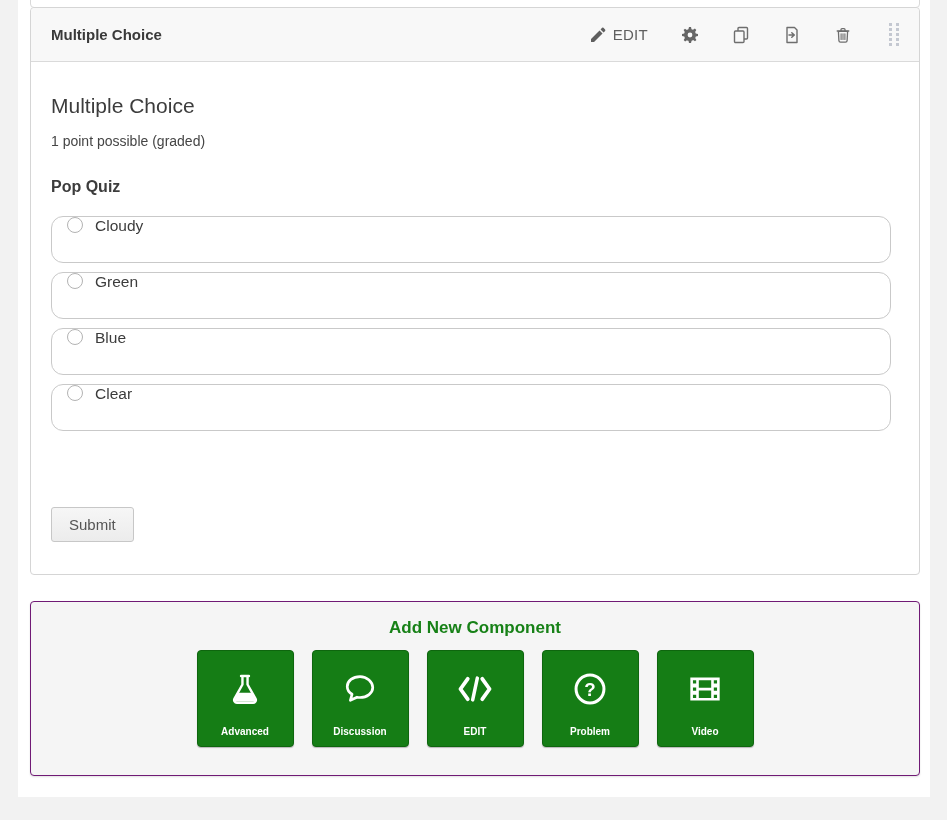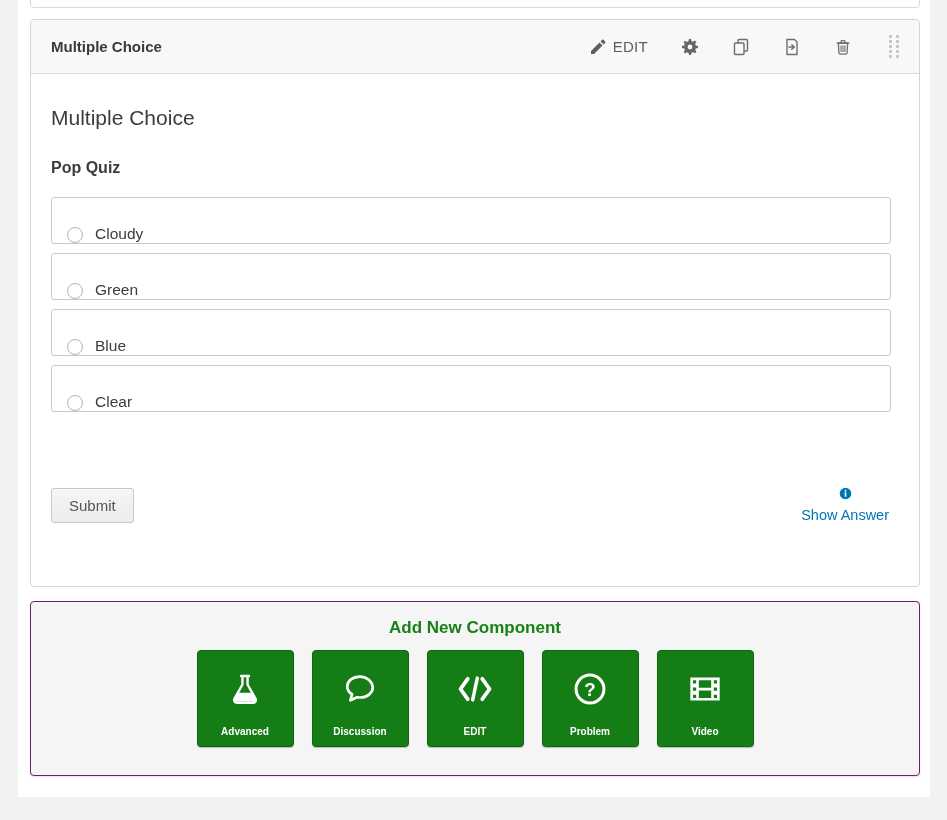--- a/index.html
+++ b/index.html
@@ -24,21 +24,21 @@
     left: 12px; top: -8px;
     width: 890px; height: 16px;
     background: #fff;
     border: 1px solid #d9d9d9;
     border-radius: 0 0 4px 4px;
   }
 
   
   .mc-card {
     position: absolute;
-    left: 12px; top: 19px;
+    left: 12px; top: 7px;
     width: 890px; height: 568px;
     background: #fff;
     border: 1px solid #d5d5d5;
     border-radius: 4px;
   }
   .mc-header {
     display: flex;
     align-items: center;
     height: 54px;
     padding: 0 10px 0 20px;
@@ -95,24 +95,24 @@
     font-weight: bold;
     margin-top: 29px;
   }
   .q-text {
     font-size: 15.5px;
     margin-top: 4px;
   }
   .options { margin-top: 20px; }
   .option-row {
     display: flex;
-    align-items: flex-end;
+    align-items: flex-start;
     height: 47px;
     border: 1px solid #c9c9c9;
-    border-radius: 3px;
+    border-radius: 12px;
     padding-left: 15px;
     margin-bottom: 9px;
     background: #fff;
     cursor: pointer;
   }
   .radio {
     width: 16px; height: 16px;
     border: 1px solid #b3b3b3;
     border-radius: 50%;
     background: #fff;
@@ -267,20 +267,21 @@
               <rect x="1" y="21" width="3" height="3"></rect>
                 <rect x="8" y="21" width="3" height="3"></rect>
             </g>
           </svg>
         </div>
       </div>
     </header>
 
     <div class="mc-body">
       <h3 class="prob-title">Multiple Choice</h3>
+      <p class="prob-points">1 point possible (graded)</p>
 
       <p class="q-title">Pop Quiz</p>
 
       <div class="options">
         <div class="option-row">
           <span class="radio"></span>
           <span class="option-label">Cloudy</span>
         </div>
         <div class="option-row">
           <span class="radio"></span>
@@ -292,28 +293,20 @@
         </div>
         <div class="option-row">
           <span class="radio"></span>
           <span class="option-label">Clear</span>
         </div>
       </div>
 
       <div class="prob-footer">
         <button class="submit-btn">Submit</button>
 
-        <div class="show-answer-wrap">
-          <svg class="info-icon" width="13" height="13" viewBox="0 0 18 18">
-            <circle cx="9" cy="9" r="8" fill="#0075b4"></circle>
-            <rect x="7.9" y="4" width="2.2" height="2.2" fill="#fff"></rect>
-            <rect x="7.9" y="7.3" width="2.2" height="6.2" fill="#fff"></rect>
-          </svg>
-          <a class="show-answer-link">Show Answer</a>
-        </div>
       </div>
     </div>
   </section>
 
   <section class="add-panel">
     <h4 class="add-title">Add New Component</h4>
 
     <div class="add-buttons">
 
       <button class="add-btn">

